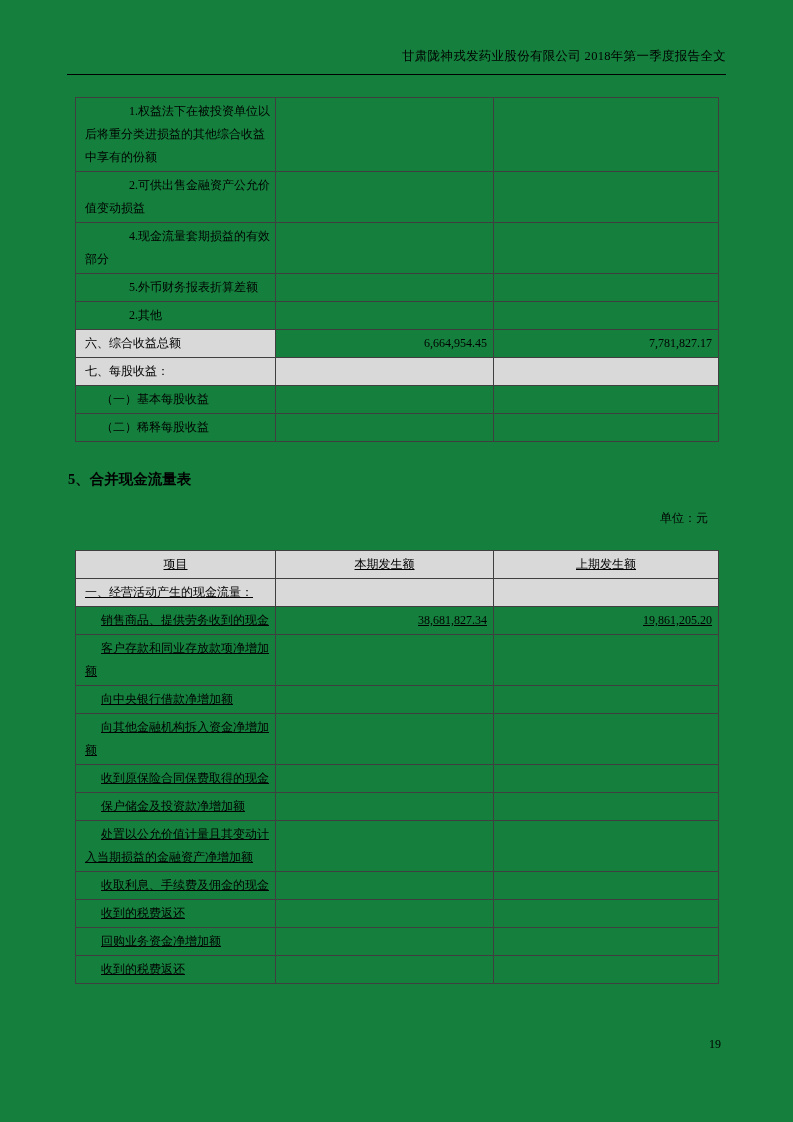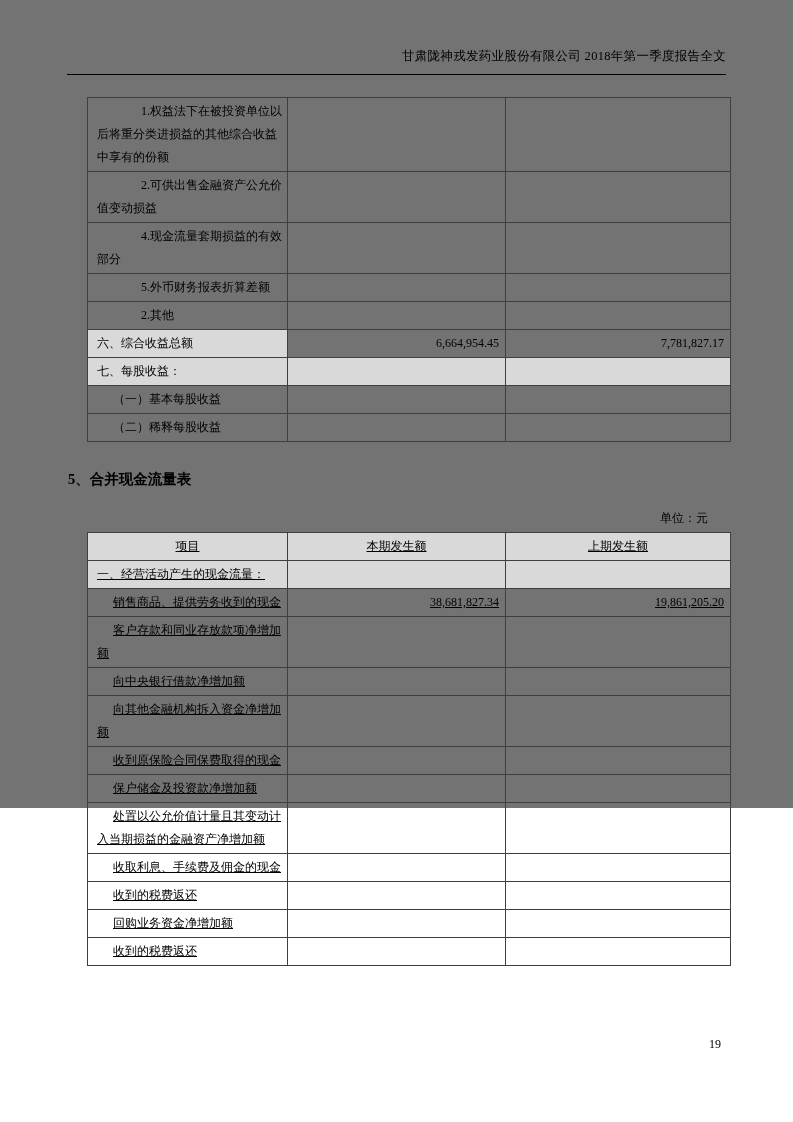--- a/index.html
+++ b/index.html
@@ -4,37 +4,37 @@
 <style>
   * { margin: 0; padding: 0; box-sizing: border-box; }
   html, body { background: #ffffff; }
   body {
     width: 793px; height: 1122px;
     font-family: "Liberation Serif", "DejaVu Serif", serif;
     color: #000; position: relative; overflow: hidden;
   }
   .page {
     position: relative;
-    width: 793px; height: 808px;
+    width: 793px; height: 1122px;
     padding: 48px 67px 8px 67px;
-    background: #737373;
+    background: #15803d;
   }
   .doc-header {
     text-align: right;
     font-size: 12.5px;
     line-height: 16px;
     padding-bottom: 10px;
     border-bottom: 1px solid #000;
     letter-spacing: 0.3px;
   }
   .fin-table {
     border-collapse: collapse;
     table-layout: fixed;
     width: 643px;
-    margin-left: 20px;
+    margin-left: 8px;
   }
   .income-table { margin-top: 22px; }
   .cashflow-table { margin-top: 4px; text-decoration: underline; }
   .col-item { width: 200px; }
   .col-cur  { width: 218px; }
   .col-pri  { width: 225px; }
   .fin-table td, .fin-table th {
     border: 1px solid #3f3f3f;
     font-size: 12px;
     line-height: 23px;
@@ -51,21 +51,21 @@
   .shaded { background: #d9d9d9; }
   .section-heading {
     margin-top: 28px;
     margin-left: 1px;
     font-size: 14.5px;
     font-weight: bold;
     line-height: 18px;
   }
   .unit-label {
     margin-top: 22px;
-    margin-bottom: 6px;
+    margin-bottom: 24px;
     width: 643px;
     margin-left: 8px;
     padding-right: 10px;
     text-align: right;
     font-size: 12px;
     line-height: 16px;
   }
   .page-number {
     position: absolute;
     top: 1036px;

